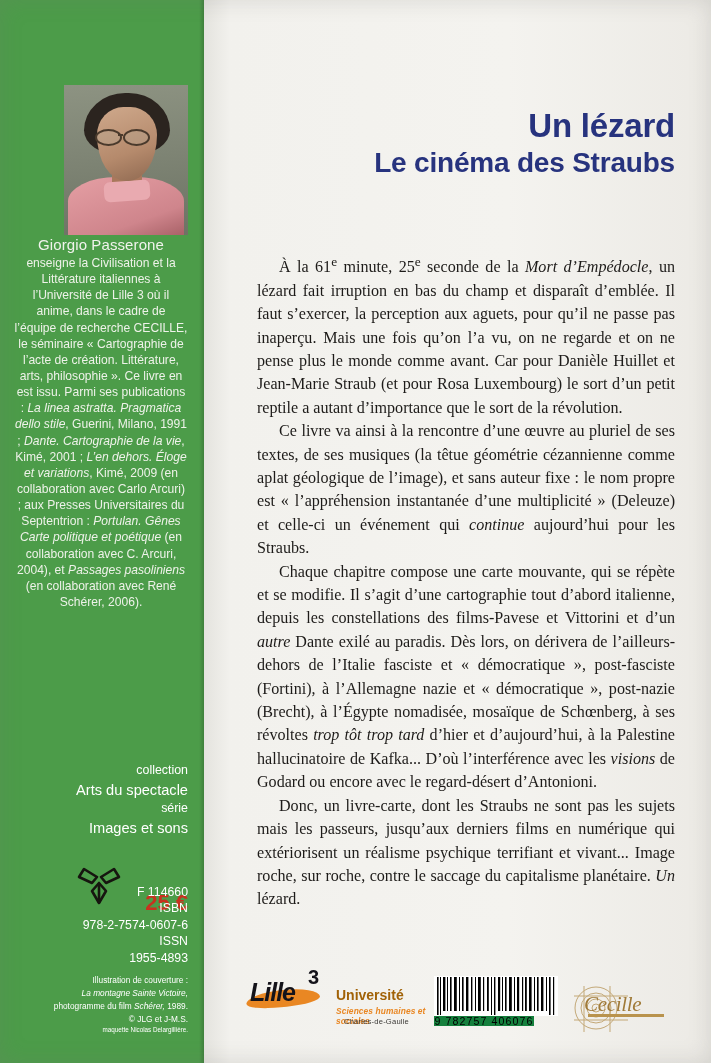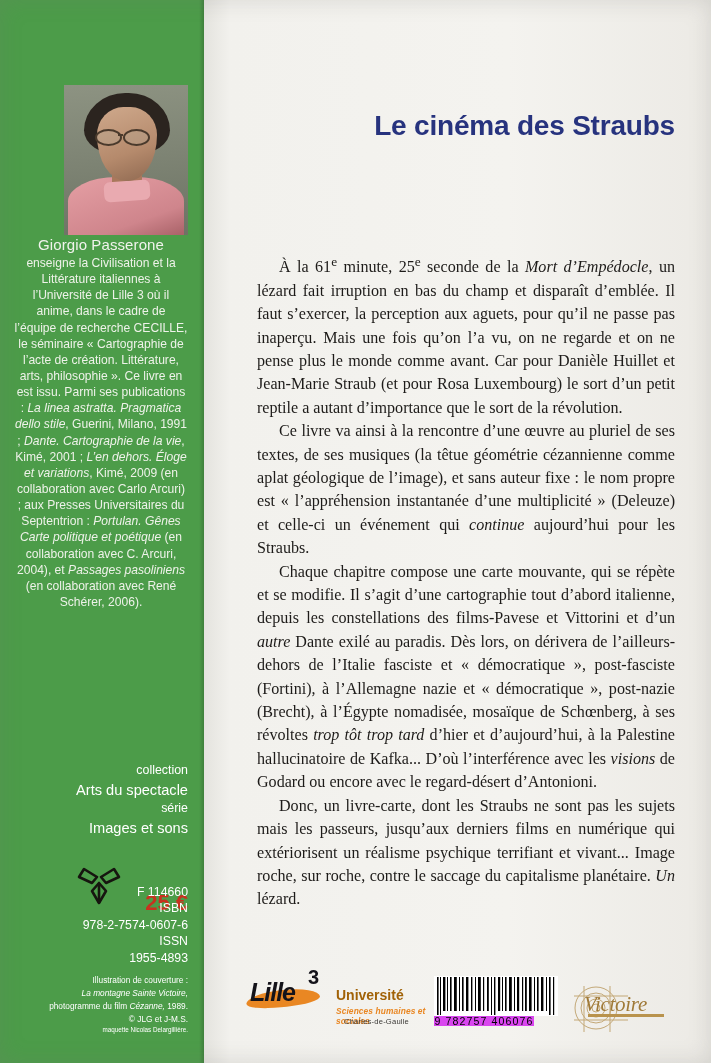--- a/index.html
+++ b/index.html
@@ -291,21 +291,21 @@
     font-family: "Liberation Sans", sans-serif;
     font-size: 7.6px;
     color: #3a3835;
     letter-spacing: 0.2px;
   }
 
   .barcode {
     position: absolute;
     left: 434px; top: 976px;
     width: 100px; height: 50px;
-    background: #d946ef;
+    background: #15803d;
   }
   .barcode-bars { width: 124px; height: 40px; display: block; }
   .barcode-num {
     font-family: "Liberation Sans", sans-serif;
     font-size: 10.6px;
     color: #000;
     letter-spacing: 1.1px;
     text-align: center;
     margin-top: -1px;
   }
@@ -384,28 +384,29 @@
       <div>ISBN</div>
       <div>978-2-7574-0607-6</div>
       <div>ISSN</div>
       <div>1955-4893</div>
     </div>
 
     <div class="credits">
       <div>Illustration de couverture :</div>
       <div><i>La montagne Sainte Victoire,</i></div>
       <div>
-        <span>photogramme du film </span><i>Cézanne,</i><span> 1989.</span>
+        <span>photogramme du film </span><i>Schérer,</i><span> 1989.</span>
       </div>
       <div>© JLG et J-M.S.</div>
       <div class="tiny">maquette Nicolas Delargillière.</div>
     </div>
   </div>
 
   <div class="title-block">
+    <div class="title-main">Un lézard</div>
     <div class="title-sub">Le cinéma des Straubs</div>
   </div>
 
   <div class="body-copy">
     <p>À la 61<sup>e</sup> minute, 25<sup>e</sup> seconde de la <i>Mort d’Empédocle</i>, un lézard fait irruption en bas du champ et disparaît d’emblée. Il faut s’exercer, la perception aux aguets, pour qu’il ne passe pas inaperçu. Mais une fois qu’on l’a vu, on ne regarde et on ne pense plus le monde comme avant. Car pour Danièle Huillet et Jean-Marie Straub (et pour Rosa Luxembourg) le sort d’un petit reptile a autant d’importance que le sort de la révolution.</p>
     <p>Ce livre va ainsi à la rencontre d’une œuvre au pluriel de ses textes, de ses musiques (la têtue géométrie cézannienne comme aplat géologique de l’image), et sans auteur fixe : le nom propre est « l’appréhension instantanée d’une multiplicité » (Deleuze) et celle-ci un événement qui <i>continue</i> aujourd’hui pour les Straubs.</p>
     <p>Chaque chapitre compose une carte mouvante, qui se répète et se modifie. Il s’agit d’une cartographie tout d’abord italienne, depuis les constellations des films-Pavese et Vittorini et d’un <i>autre</i> Dante exilé au paradis. Dès lors, on dérivera de l’ailleurs-dehors de l’Italie fasciste et « démocratique », post-fasciste (Fortini), à l’Allemagne nazie et « démocratique », post-nazie (Brecht), à l’Égypte nomadisée, mosaïque de Schœnberg, à ses révoltes <i>trop tôt trop tard</i> d’hier et d’aujourd’hui, à la Palestine hallucinatoire de Kafka... D’où l’interférence avec les <i>visions</i> de Godard ou encore avec le regard-désert d’Antonioni.</p>
     <p>Donc, un livre-carte, dont les Straubs ne sont pas les sujets mais les passeurs, jusqu’aux derniers films en numérique qui extériorisent un réalisme psychique terrifiant et vivant... Image roche, sur roche, contre le saccage du capitalisme planétaire. <i>Un</i> lézard.</p>
   </div>
 
@@ -463,18 +464,18 @@
   <div class="cecille-logo">
     <svg width="112" height="46" viewBox="0 0 112 46" aria-hidden="true">
       <g fill="none" stroke="#c3a877" stroke-width="1">
         <circle cx="30" cy="22" r="21"></circle>
         <circle cx="30" cy="22" r="15"></circle>
         <circle cx="30" cy="22" r="9"></circle>
         <circle cx="30" cy="22" r="4"></circle>
         <path d="M8 10 H62 M8 34 H62 M18 0 V46 M44 0 V46"></path>
       </g>
     </svg>
-    <div class="cecille-word">Victoire</div>
+    <div class="cecille-word">Cecille</div>
     <div class="cecille-bar"></div>
   </div>
 
   <div class="outer-edge"></div>
 </div>
 
 </body></html>

